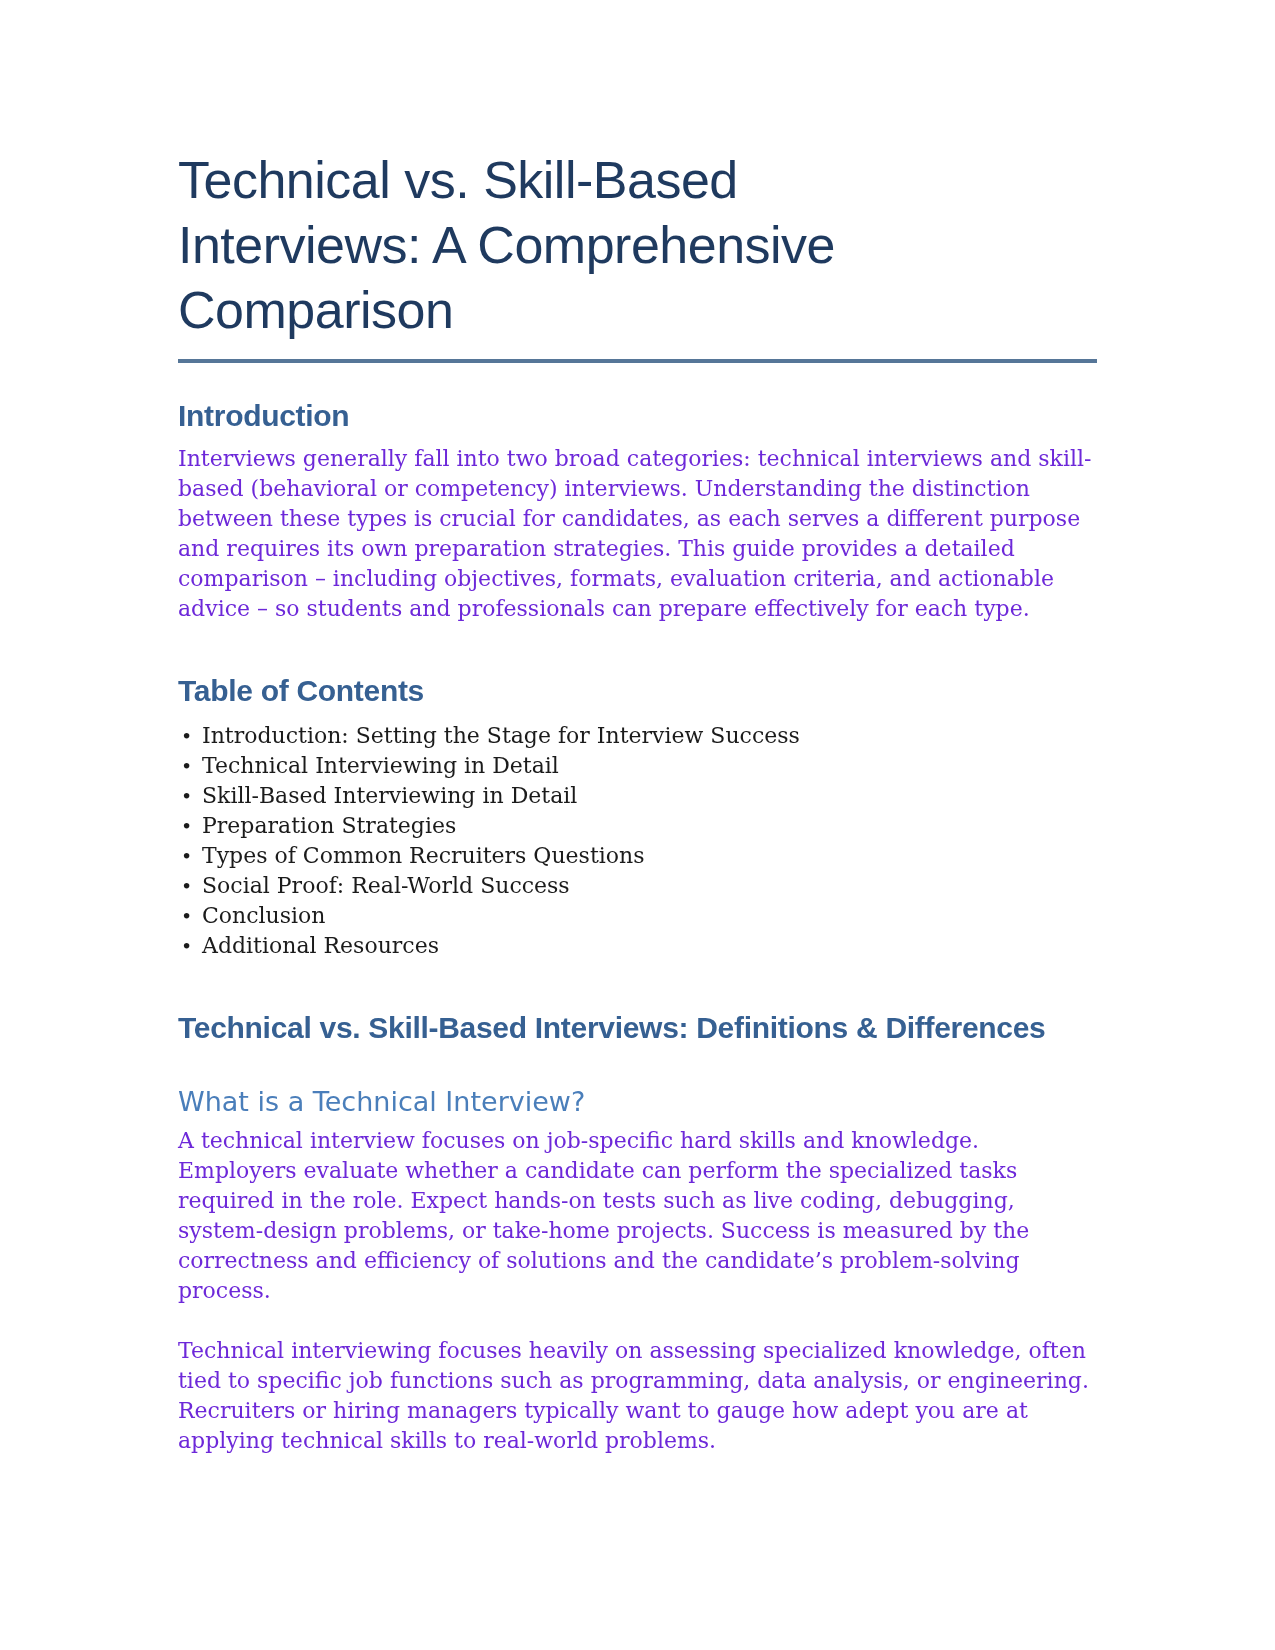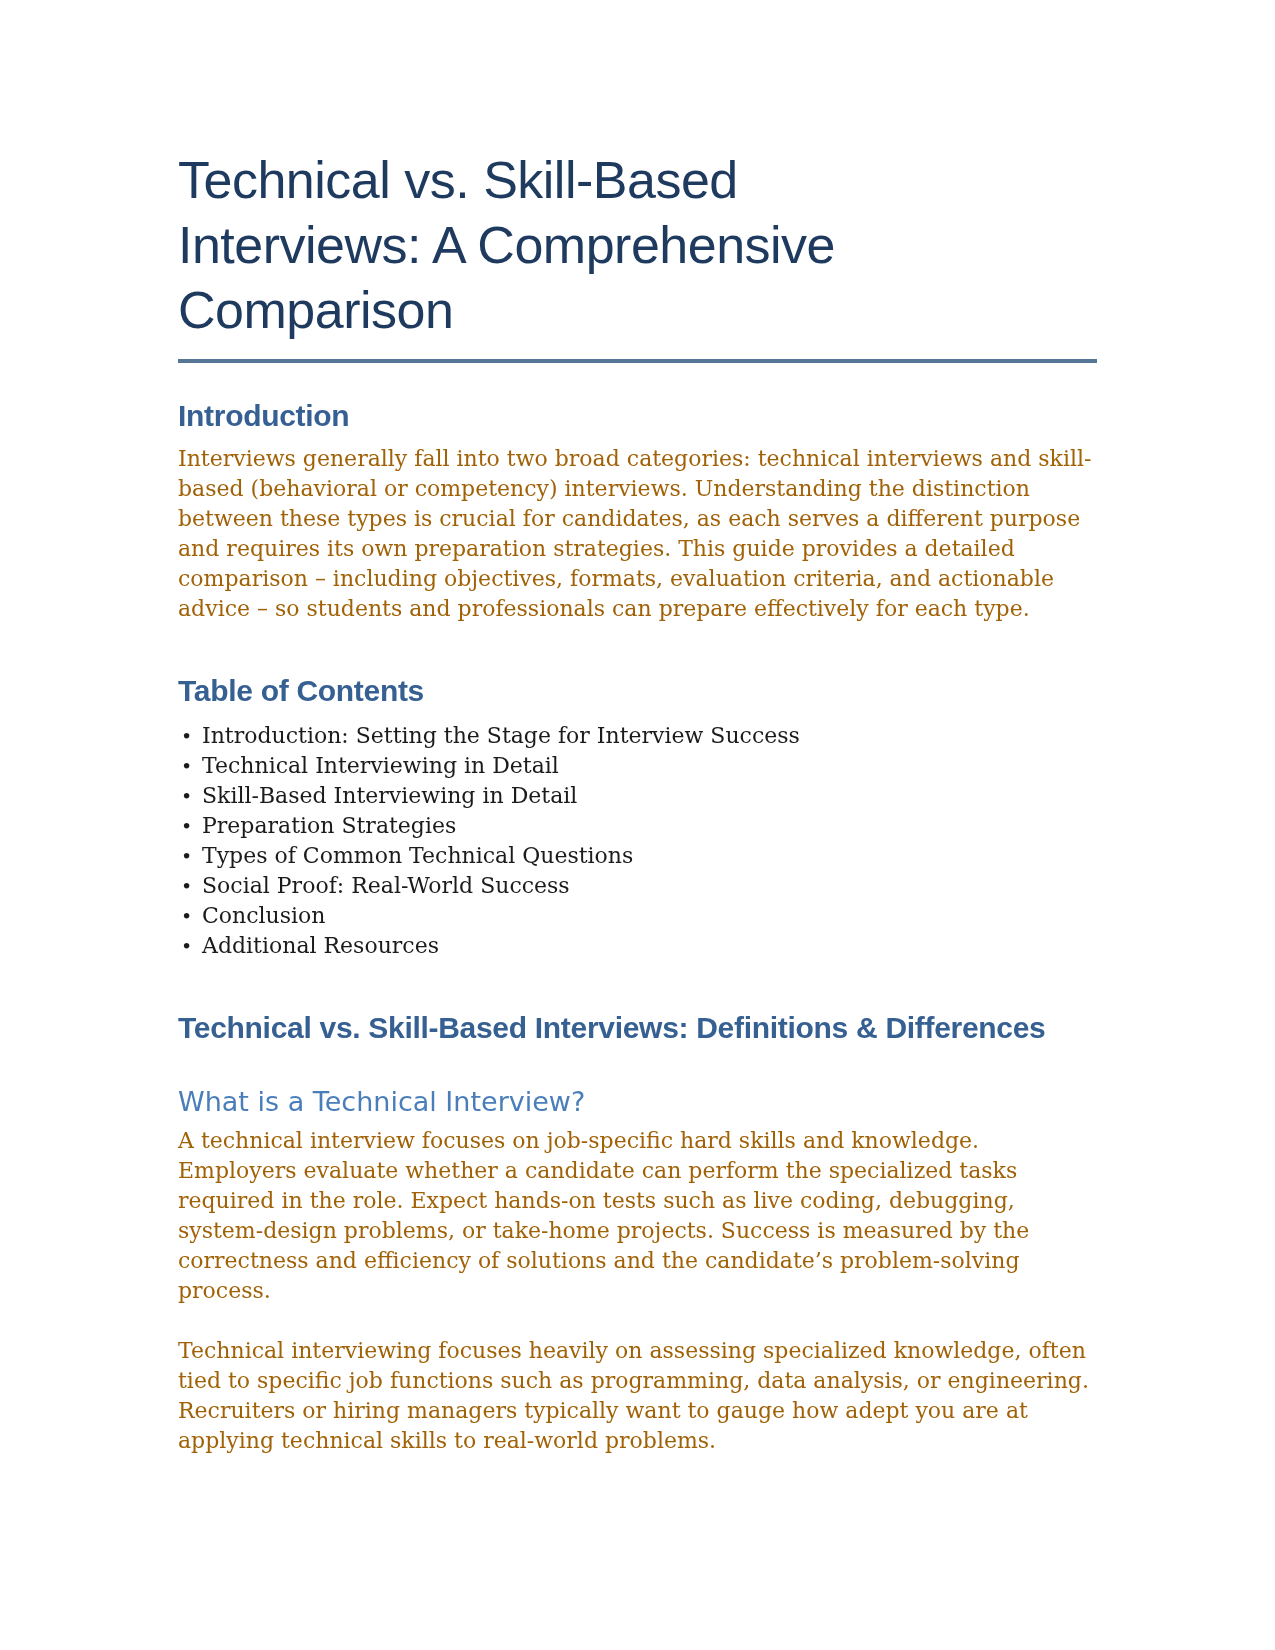--- a/index.html
+++ b/index.html
@@ -44,21 +44,21 @@
     font-weight: 400;
     font-size: 27px;
     line-height: 36px;
     color: #4a7eba;
   }
   p.body-text {
     margin: 6px 0 0 0;
     font-family: "DejaVu Serif", serif;
     font-size: 22px;
     line-height: 30px;
-    color: #a16207;
+    color: #6d28d9;
   }
   p.body-text.follow { margin-top: 30px; }
   ul.toc-list {
     list-style: none;
     margin: 8px 0 0 0;
     padding: 0;
     font-family: "DejaVu Serif", serif;
     font-size: 22px;
     line-height: 30px;
     color: #1b1b1b;
@@ -91,21 +91,21 @@
 
   <h2 class="section-heading">Introduction</h2>
   <p class="body-text">Interviews generally fall into two broad categories: technical interviews and skill-based (behavioral or competency) interviews. Understanding the distinction between these types is crucial for candidates, as each serves a different purpose and requires its own preparation strategies. This guide provides a detailed comparison – including objectives, formats, evaluation criteria, and actionable advice – so students and professionals can prepare effectively for each type.</p>
 
   <h2 class="section-heading spaced">Table of Contents</h2>
   <ul class="toc-list">
     <li>Introduction: Setting the Stage for Interview Success</li>
     <li>Technical Interviewing in Detail</li>
     <li>Skill-Based Interviewing in Detail</li>
     <li>Preparation Strategies</li>
-    <li>Types of Common Technical Questions</li>
+    <li>Types of Common Recruiters Questions</li>
     <li>Social Proof: Real-World Success</li>
     <li>Conclusion</li>
     <li>Additional Resources</li>
   </ul>
 
   <h2 class="section-heading spaced">Technical vs. Skill-Based Interviews: Definitions &amp; Differences</h2>
 
   <h3 class="sub-heading">What is a Technical Interview?</h3>
   <p class="body-text">A technical interview focuses on job-specific hard skills and knowledge. Employers evaluate whether a candidate can perform the specialized tasks required in the role. Expect hands-on tests such as live coding, debugging, system-design problems, or take-home projects. Success is measured by the correctness and efficiency of solutions and the candidate’s problem-solving process.</p>
   <p class="body-text follow">Technical interviewing focuses heavily on assessing specialized knowledge, often tied to specific job functions such as programming, data analysis, or engineering. Recruiters or hiring managers typically want to gauge how adept you are at applying technical skills to real-world problems.</p>

